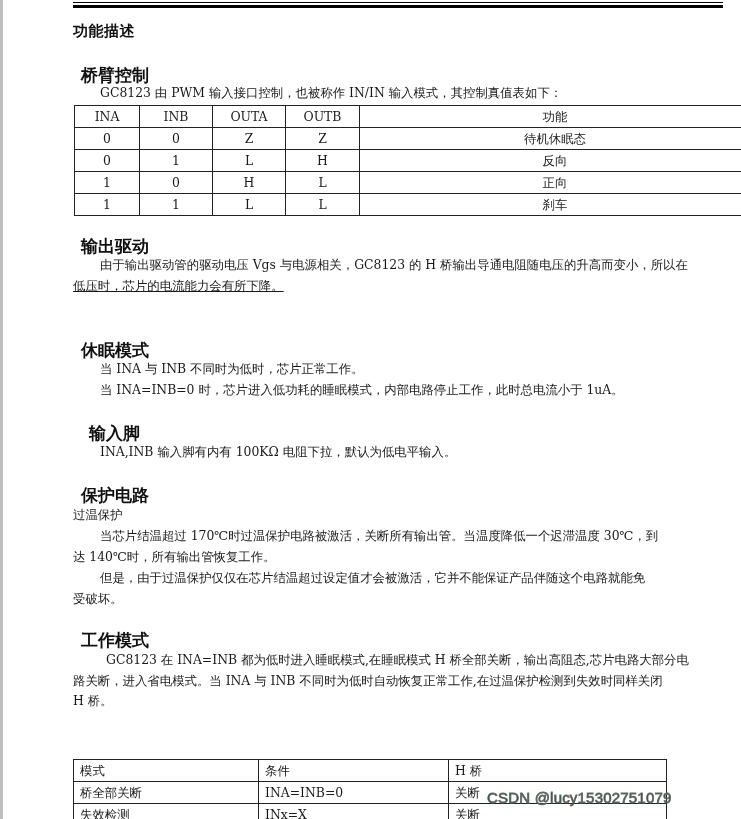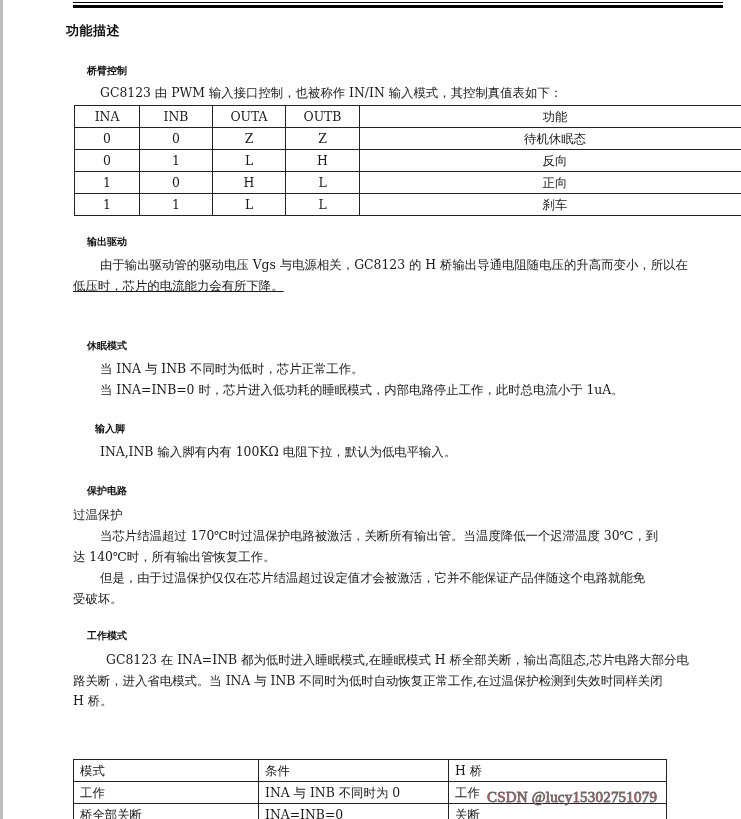--- a/index.html
+++ b/index.html
@@ -6,34 +6,34 @@
     body {
       width: 741px; height: 819px; overflow: hidden; position: relative;
       background: #ffffff; color: #111;
       font-family: "DejaVu Serif", "Liberation Serif", serif;
     }
     .left-strip { position: absolute; left: 0; top: 0; width: 3px; height: 819px; background: #bdbdbd; }
     .top-rule { position: absolute; left: 73px; top: 2px; width: 650px; height: 7px; }
     .top-rule .thin { position: absolute; left: 0; top: 0; width: 100%; height: 1px; background: #000; }
     .top-rule .thick { position: absolute; left: 0; top: 3px; width: 100%; height: 3px; background: #000; }
 
-    .h1 { position: absolute; left: 66px; top: 22px; font-family: Liberation Sans, sans-serif; font-weight: bold; font-size: 13px; letter-spacing: 0.5px; }
-    .h2 { position: absolute; left: 87px; font-family: "DejaVu Sans", sans-serif; font-weight: bold; font-size: 10px; }
+    .h1 { position: absolute; left: 73px; top: 22px; font-family: Liberation Sans, sans-serif; font-weight: bold; font-size: 15px; letter-spacing: 0.5px; }
+    .h2 { position: absolute; left: 81px; font-family: "DejaVu Sans", sans-serif; font-weight: bold; font-size: 17px; }
     .p { position: absolute; left: 73px; width: 650px; font-size: 12.4px; line-height: 21px; color: #1a1a1a; white-space: nowrap; }
 
     table { position: absolute; border-collapse: collapse; font-size: 12.4px; color: #1a1a1a; }
     td { border: 1px solid #222; padding: 0; height: 20px; line-height: 20px; }
     table.t1 { left: 74px; top: 105px; width: 677px; }
     table.t1 td { text-align: center; height: 21px; }
     table.t2 { left: 73px; top: 711px; width: 594px; margin-top: 48px; }
     table.t2 td { text-align: left; padding-left: 6px; height: 21px; }
 
     .watermark {
-      position: absolute; left: 487px; top: 789px; font-family: Liberation Serif, serif;
-      font-size: 15px; color: #ef4444; letter-spacing: 0.2px;
+      position: absolute; left: 487px; top: 789px; font-family: Liberation Sans, sans-serif;
+      font-size: 15px; color: #14532d; letter-spacing: 0.2px;
       -webkit-text-stroke: 0.8px #6a6a6a;
     }
   </style>
 </head>
 <body>
 
 <div class="left-strip"></div>
 <div class="top-rule">
   <div class="thin"></div>
   <div class="thick"></div>
@@ -108,25 +108,20 @@
 <div class="p" style="top:690px;">H 桥。</div>
 
 <table class="t2">
   <tbody>
       <tr>
     <td style="width:178px;">模式</td>
     <td style="width:183px;">条件</td>
     <td>H 桥</td>
   </tr>
   <tr>
-    <td>工作</td>
-    <td>INA 与 INB 不同时为 0</td>
-    <td>工作</td>
-  </tr>
-  <tr>
     <td>桥全部关断</td>
     <td>INA=INB=0</td>
     <td>关断</td>
   </tr>
   <tr>
     <td>失效检测</td>
     <td>INx=X</td>
     <td>关断</td>
   </tr>
 </tbody>

